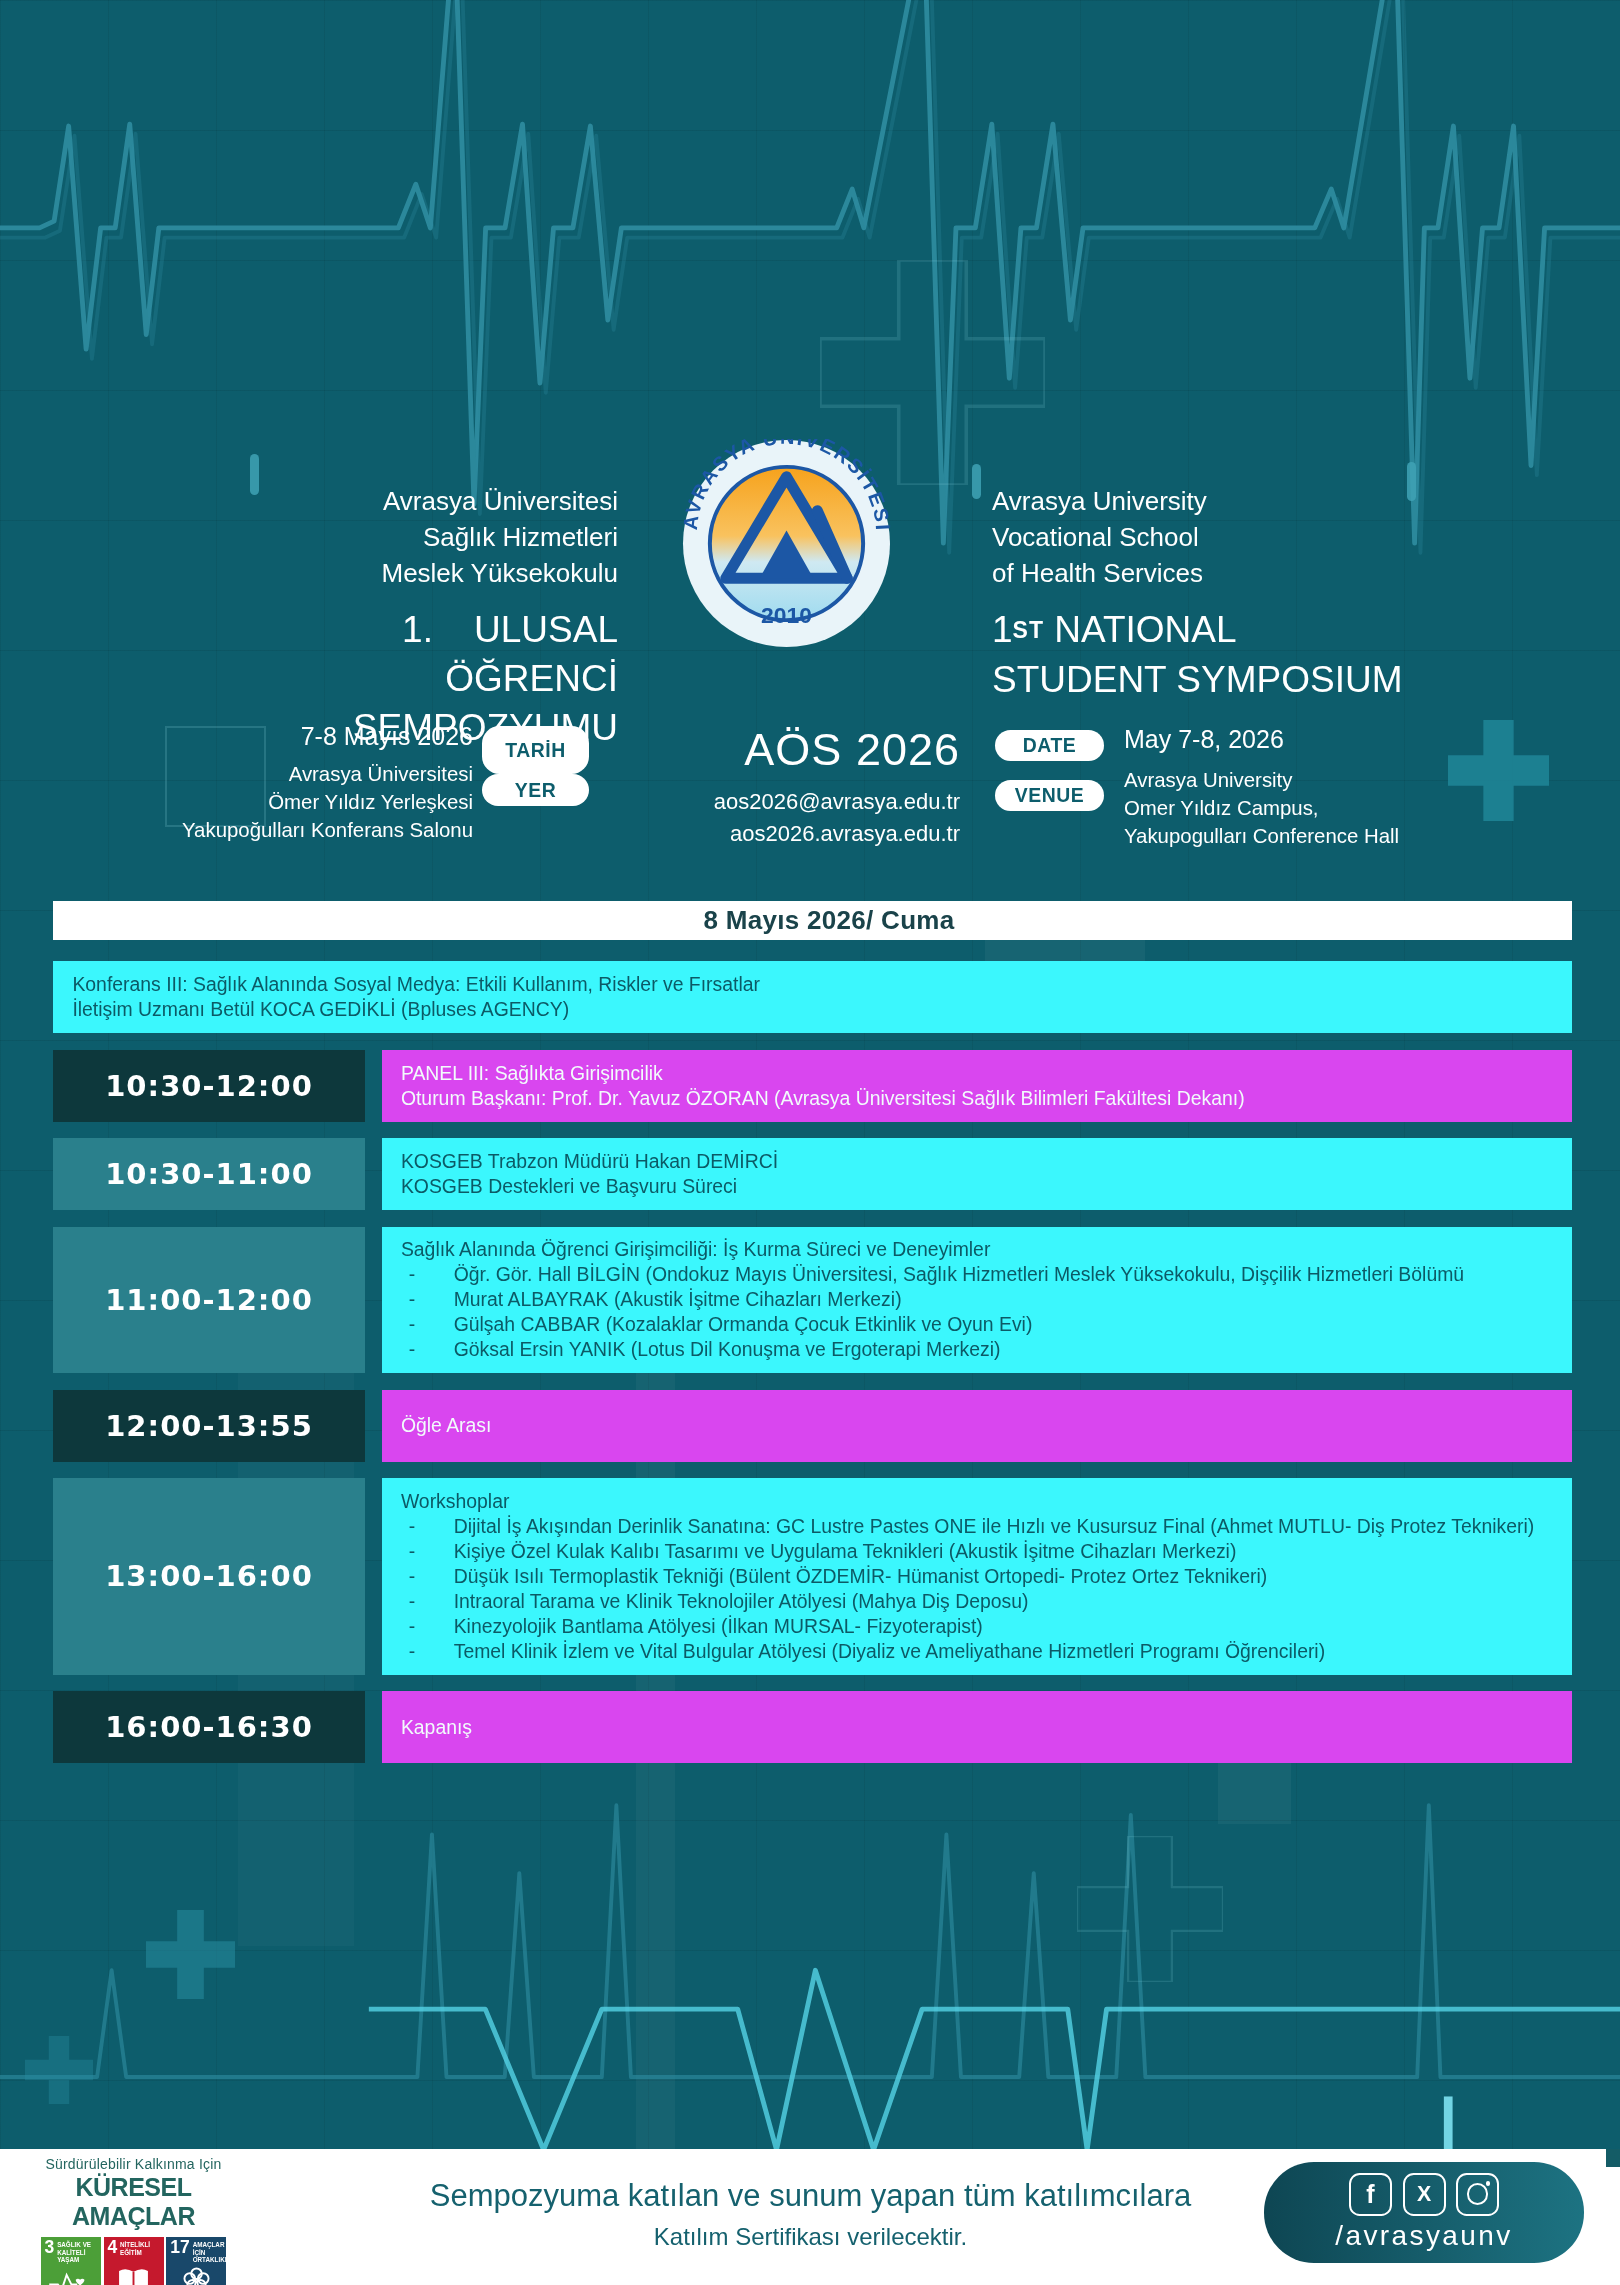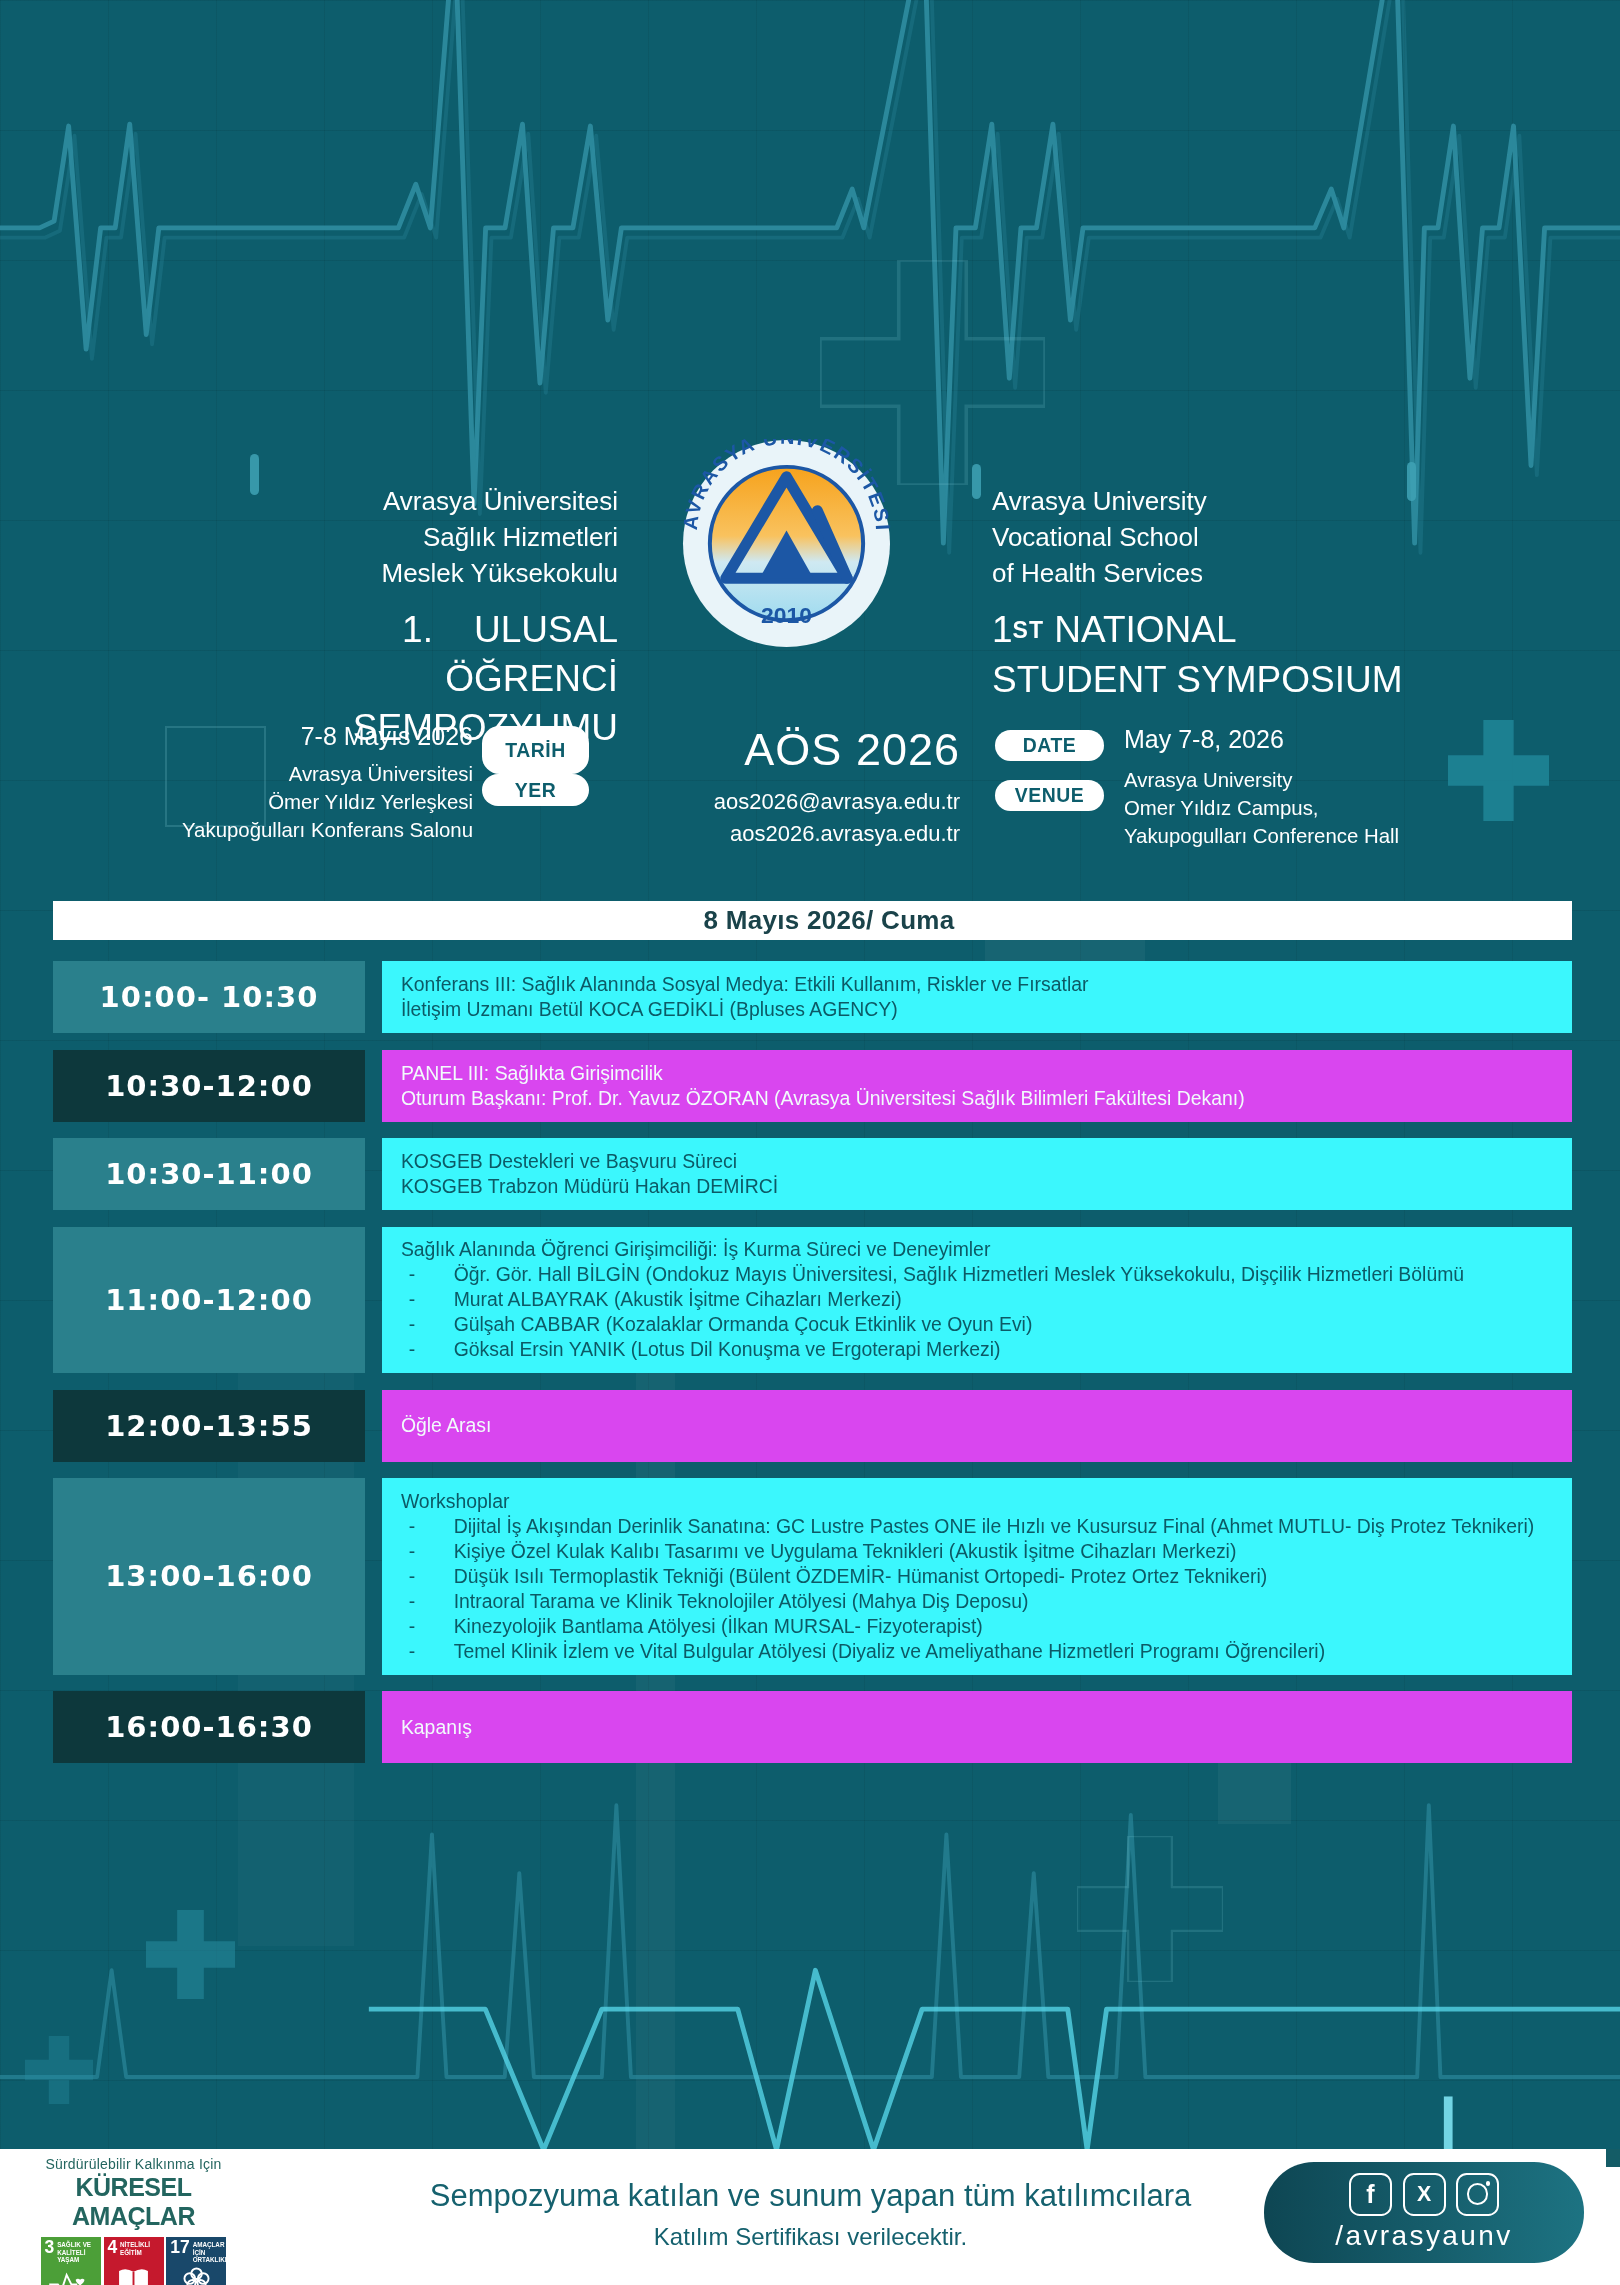--- a/index.html
+++ b/index.html
@@ -192,38 +192,37 @@
       <div>Avrasya University</div>
       <div>Omer Yıldız Campus,</div>
       <div>Yakupogulları Conference Hall</div>
     </div>
   </div>
 
   <div class="schedule">
     <div class="daybar">8 Mayıs 2026/ Cuma</div>
     <div class="rows">
         <div class="row cyan">
-      <div class="time">10:00- 10:30</div>
       <div class="content">
             <div class="line">Konferans III: Sağlık Alanında Sosyal Medya: Etkili Kullanım, Riskler ve Fırsatlar</div>
             <div class="line">İletişim Uzmanı Betül KOCA GEDİKLİ (Bpluses AGENCY)</div>
           </div>
     </div>
         <div class="row dark">
       <div class="time">10:30-12:00</div>
       <div class="content">
             <div class="line">PANEL III: Sağlıkta Girişimcilik</div>
             <div class="line">Oturum Başkanı: Prof. Dr. Yavuz ÖZORAN (Avrasya Üniversitesi Sağlık Bilimleri Fakültesi Dekanı)</div>
           </div>
     </div>
         <div class="row cyan">
       <div class="time">10:30-11:00</div>
       <div class="content">
+            <div class="line">KOSGEB Trabzon Müdürü Hakan DEMİRCİ</div>
             <div class="line">KOSGEB Destekleri ve Başvuru Süreci</div>
-            <div class="line">KOSGEB Trabzon Müdürü Hakan DEMİRCİ</div>
           </div>
     </div>
         <div class="row cyan">
       <div class="time">11:00-12:00</div>
       <div class="content">
             <div class="line">Sağlık Alanında Öğrenci Girişimciliği: İş Kurma Süreci ve Deneyimler</div>
             <div class="line bullet">
               <span class="dash">-</span>
               <span>Öğr. Gör. Hall BİLGİN (Ondokuz Mayıs Üniversitesi, Sağlık Hizmetleri Meslek Yüksekokulu, Dişçilik Hizmetleri Bölümü</span>
             </div>

